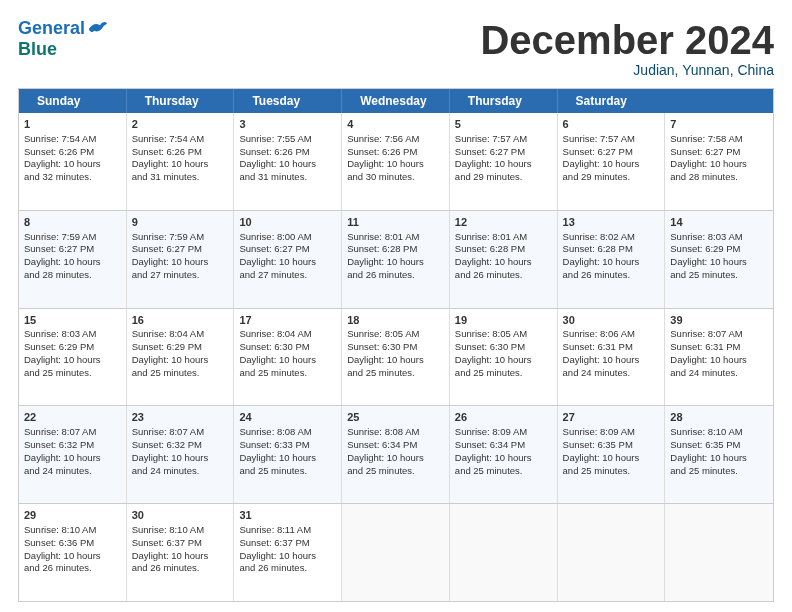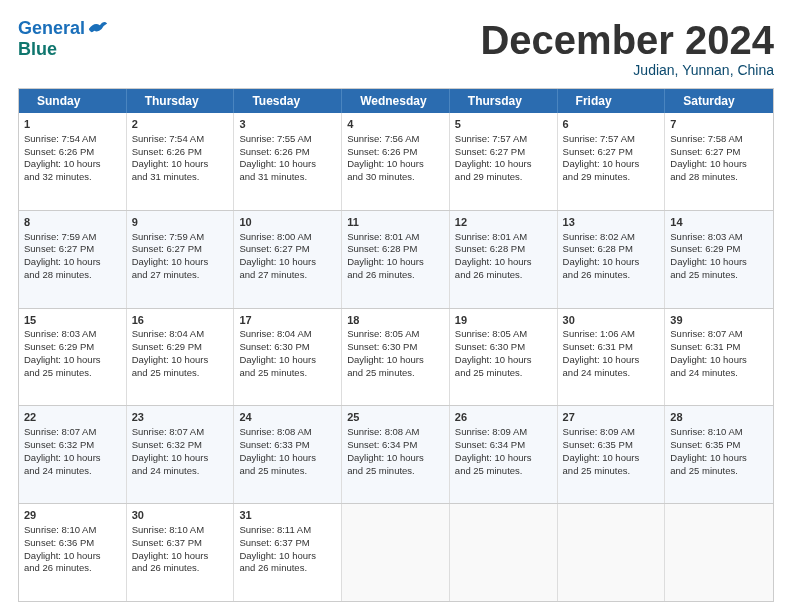--- a/index.html
+++ b/index.html
@@ -129,21 +129,20 @@
     </div>
   </div>
 
   <div class="calendar">
     <div class="cal-header" id="cal-header">
         <div class="cal-header-cell">Sunday</div>
         <div class="cal-header-cell">Thursday</div>
         <div class="cal-header-cell">Tuesday</div>
         <div class="cal-header-cell">Wednesday</div>
         <div class="cal-header-cell">Thursday</div>
-        <div class="cal-header-cell">Friday</div>
         <div class="cal-header-cell">Saturday</div>
       </div>
     <div class="cal-body" id="cal-body">
         <div class="cal-row">
           <div class="cal-cell">
             <span class="day-num">1</span>
             <div>Sunrise: 7:54 AM</div>
             <div>Sunset: 6:26 PM</div>
             <div>Daylight: 10 hours</div>
             <div>and 32 minutes.</div>
@@ -273,21 +272,21 @@
           </div>
           <div class="cal-cell">
             <span class="day-num">19</span>
             <div>Sunrise: 8:05 AM</div>
             <div>Sunset: 6:30 PM</div>
             <div>Daylight: 10 hours</div>
             <div>and 25 minutes.</div>
           </div>
           <div class="cal-cell">
             <span class="day-num">30</span>
-            <div>Sunrise: 1:06 AM</div>
+            <div>Sunrise: 8:06 AM</div>
             <div>Sunset: 6:31 PM</div>
             <div>Daylight: 10 hours</div>
             <div>and 24 minutes.</div>
           </div>
           <div class="cal-cell">
             <span class="day-num">39</span>
             <div>Sunrise: 8:07 AM</div>
             <div>Sunset: 6:31 PM</div>
             <div>Daylight: 10 hours</div>
             <div>and 24 minutes.</div>

